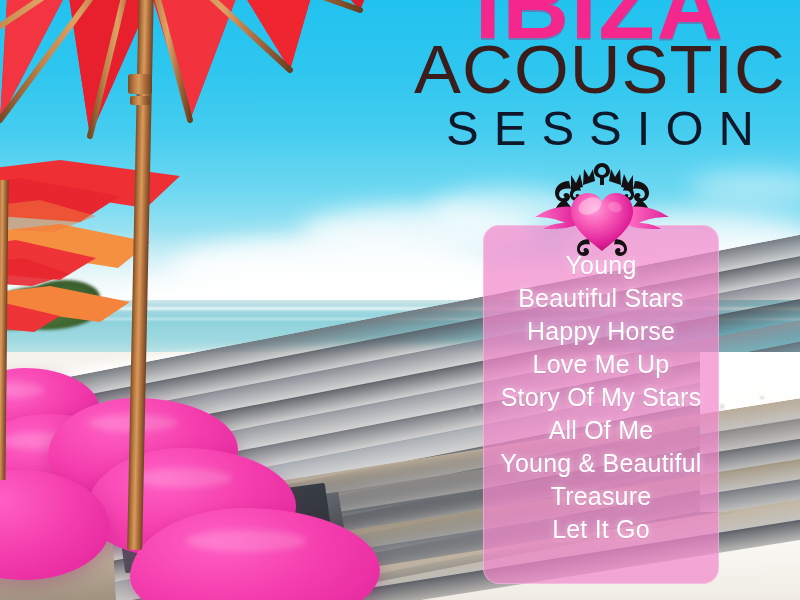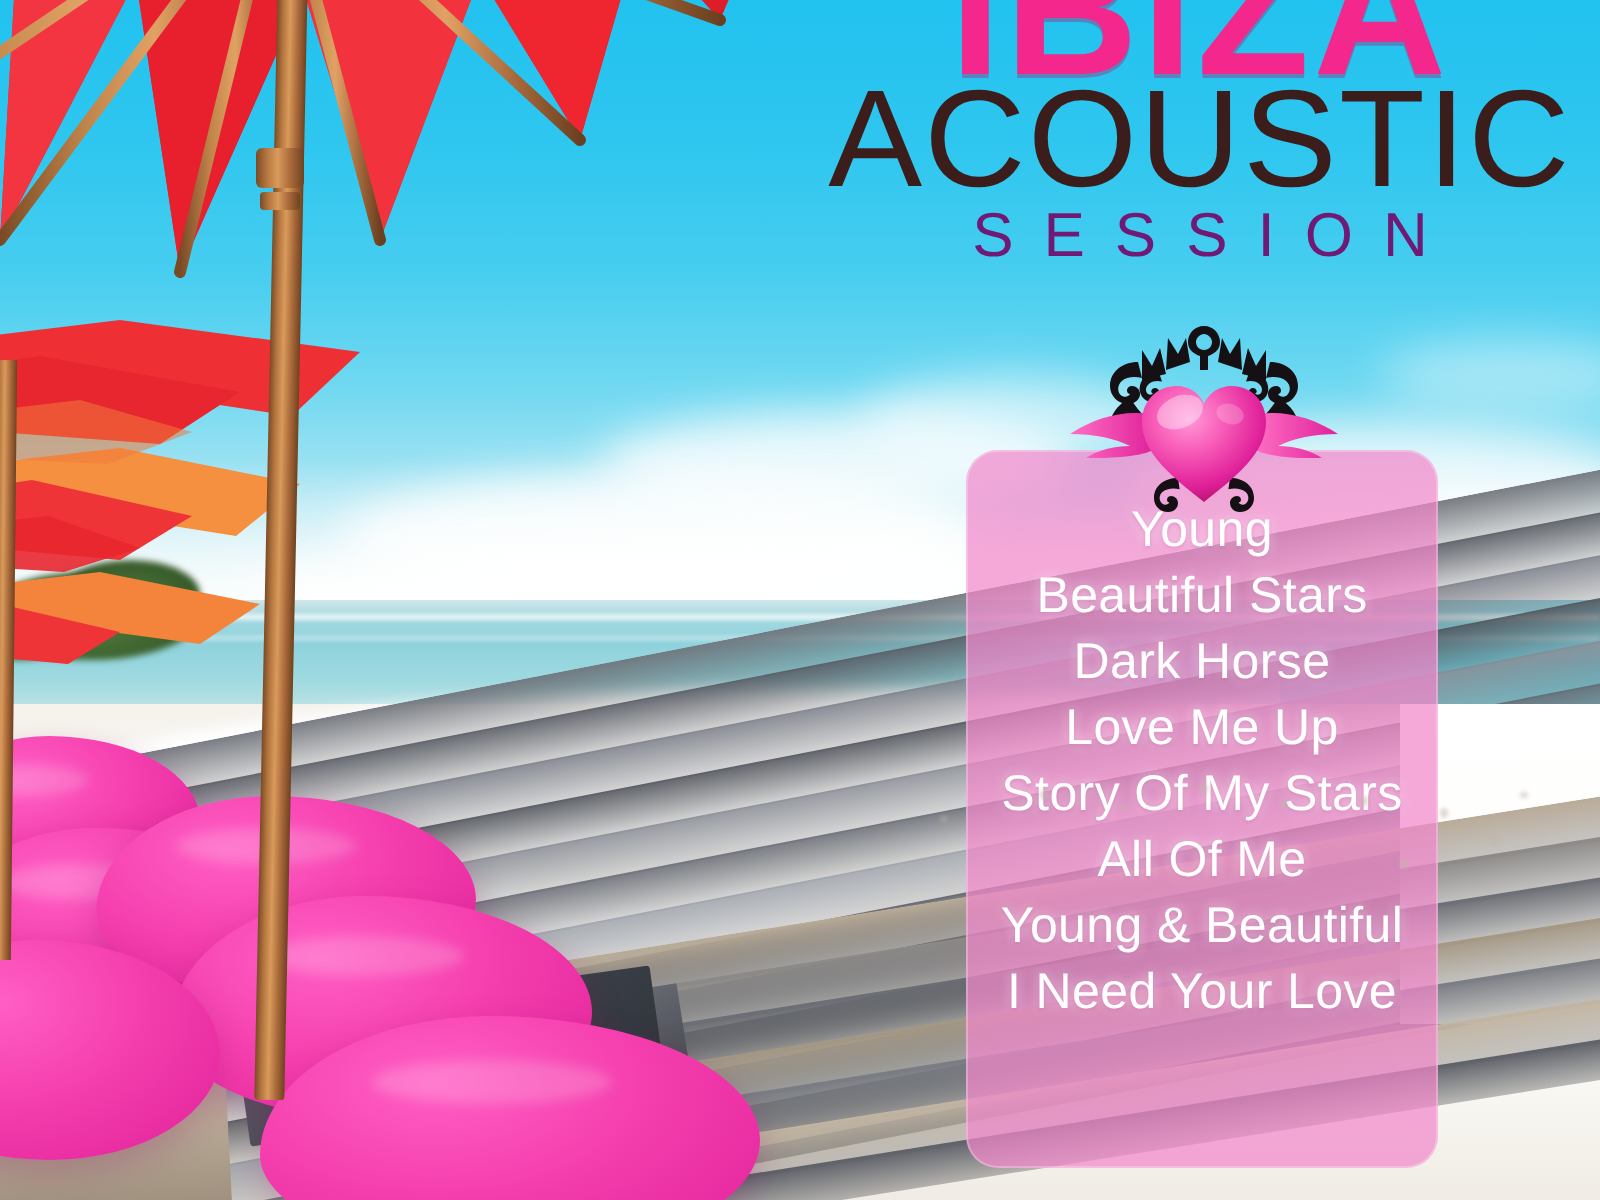--- a/index.html
+++ b/index.html
@@ -243,25 +243,25 @@
     letter-spacing: 1px;
     color: #3b1d1c;
     font-family: "Liberation Sans", sans-serif;
     transform: scaleX(1.02);
   }
   .t-session {
     position: absolute;
     left: 400px; top: 100px;
     width: 400px;
     text-align: center;
-    font-size: 31px;
+    font-size: 49px;
     font-weight: 400;
     letter-spacing: 15px;
     text-indent: 15px;
-    color: #701a75;
+    color: #0f172a;
     font-family: "Liberation Sans", sans-serif;
   }
 
   
   .tree {
     position: absolute;
     background: radial-gradient(ellipse at 50% 60%, #4f7a3c 0%, #3a5e2c 60%, #2c4822 100%);
     border-radius: 50%;
     filter: blur(1.5px);
   }
@@ -434,26 +434,27 @@
 
     <div class="pole" style="left:133px; top:-10px; width:15px; height:560px; transform: rotate(1.2deg); border-radius:2px;"></div>
     <div class="pole" style="left:128px; top:74px; width:24px; height:20px; border-radius:3px;"></div>
     <div class="pole" style="left:130px; top:96px; width:20px; height:9px; border-radius:2px;"></div>
 
   </div>
 
   <div class="tracklist">
     <div class="track">Young</div>
     <div class="track">Beautiful Stars</div>
-    <div class="track">Dark Horse</div>
+    <div class="track">Happy Horse</div>
     <div class="track">Love Me Up</div>
     <div class="track">Story Of My Stars</div>
     <div class="track">All Of Me</div>
     <div class="track">Young &amp; Beautiful</div>
-    <div class="track">I Need Your Love</div>
+    <div class="track">Treasure</div>
+    <div class="track">Let It Go</div>
   </div>
 
   <div class="emblem">
     <svg width="150" height="105" viewBox="0 0 150 105">
       <defs>
         <radialGradient id="heartG" cx="38%" cy="28%" r="75%">
           <stop offset="0%" stop-color="#ff9ad8"></stop>
           <stop offset="38%" stop-color="#f85cb8"></stop>
           <stop offset="78%" stop-color="#e0219a"></stop>
           <stop offset="100%" stop-color="#b8126f"></stop>

